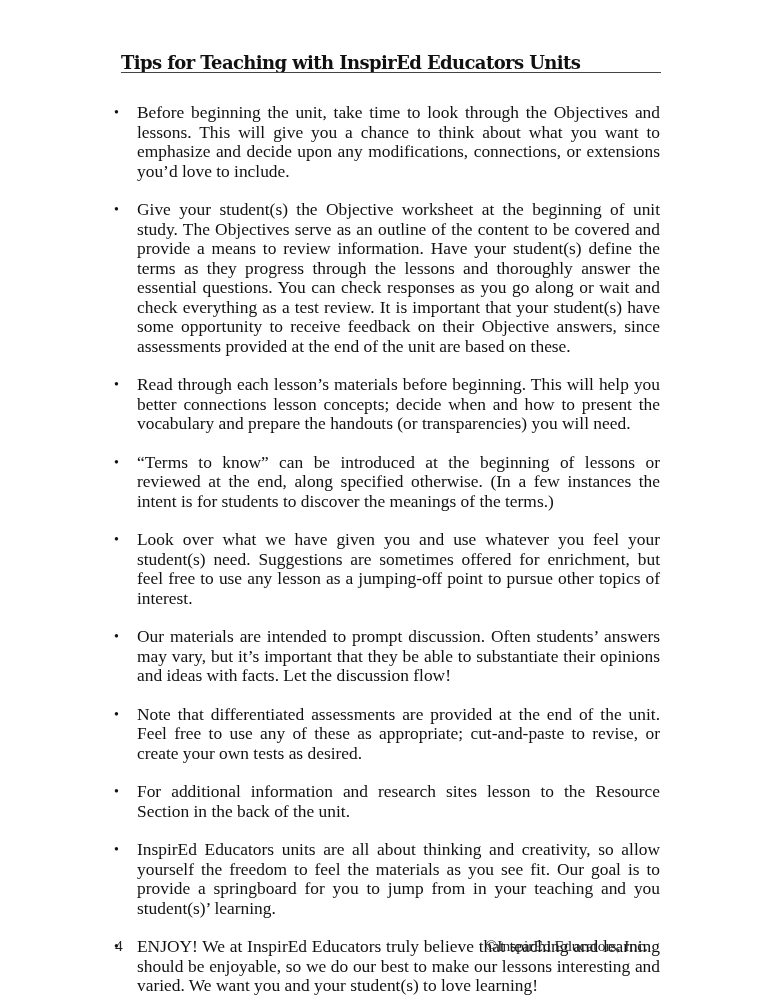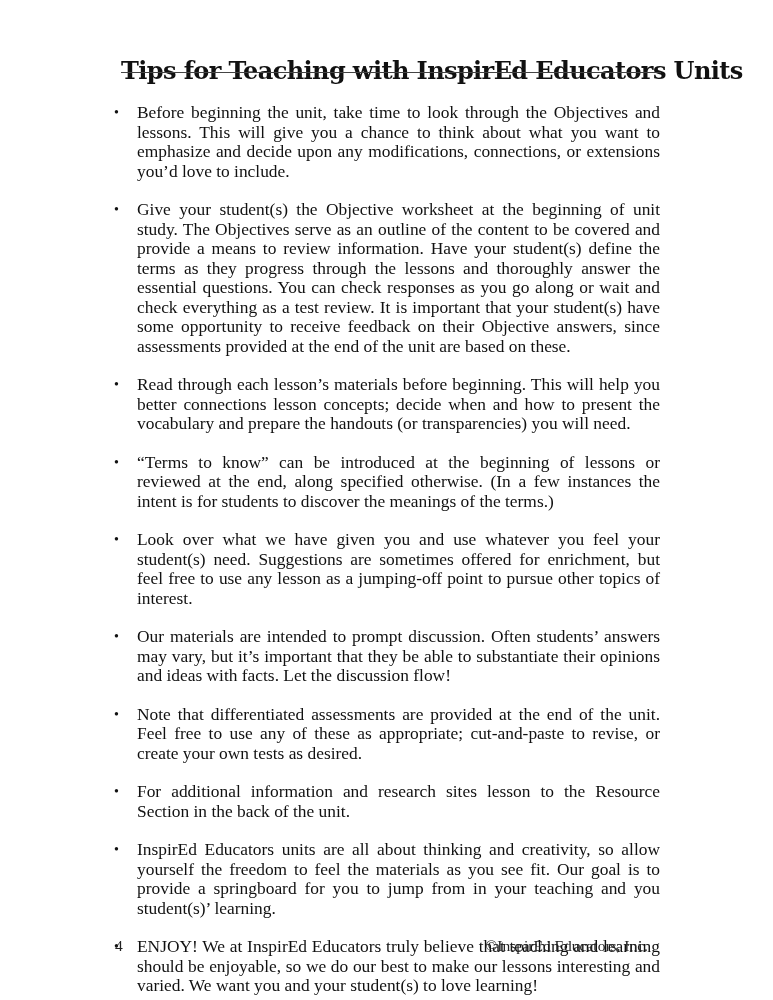--- a/index.html
+++ b/index.html
@@ -1,19 +1,19 @@
 <!DOCTYPE html>
 <html><head>
 <meta charset="utf-8">
 <style>
   html, body { margin: 0; padding: 0; background: #ffffff; }
   body { width: 773px; height: 1000px; position: relative; overflow: hidden; color: #111; }
   .title {
     position: absolute; left: 121px; top: 40px; width: 543px;
-    font-family: "DejaVu Serif", serif; font-weight: bold; font-size: 24px;
+    font-family: "DejaVu Serif", serif; font-weight: bold; font-size: 18px;
     letter-spacing: -0.6px; white-space: nowrap; text-align: left;
     color: #111;
   }
   .title-rule {
     position: absolute; left: 121px; top: 72px; width: 540px; height: 1px; background: #444;
   }
   .tips { position: absolute; left: 114px; top: 103px; width: 546px; margin: 0; padding: 0; list-style: none; }
   .tip {
     position: relative; padding-left: 23px;
     font-family: "Liberation Serif", serif; font-size: 17.4px; line-height: 19.5px;

